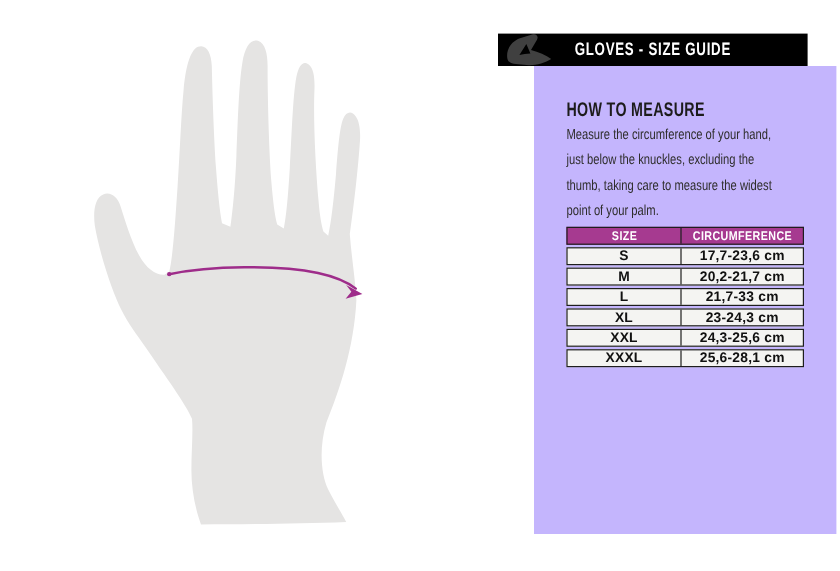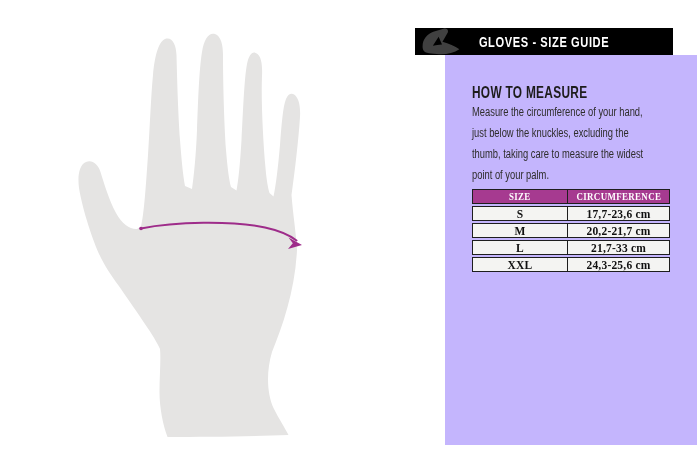--- a/index.html
+++ b/index.html
@@ -19,21 +19,21 @@
   #panel{position:absolute;left:445px;top:55px;width:252px;height:390px;background:#c4b5fd;}
 
   #panel .heading{position:absolute;left:27px;top:28px;font-size:16.5px;font-weight:bold;
                   color:#1d1c1b;letter-spacing:0.4px;transform:scaleX(0.72);
                   transform-origin:left;white-space:nowrap;}
   #panel .bodytext{position:absolute;left:27px;top:47px;color:#2e2d2b;font-size:12px;
                    transform:scaleX(0.78);transform-origin:left;}
   #panel .bodytext div{line-height:21px;white-space:nowrap;}
 
   
-  #size-table{position:absolute;left:27px;top:134px;width:198px;font-family:Liberation Serif, serif;}
+  #size-table{position:absolute;left:27px;top:134px;width:198px;}
   .t-row{display:flex;height:15px;border:1.5px solid #1e1e1e;margin-bottom:2px;
          background:#f4f4f2;box-sizing:border-box;}
   .t-row.head{background:#a63a90;}
   .t-cell{display:flex;align-items:center;justify-content:center;box-sizing:border-box;}
   .t-cell.c1{width:95px;border-right:1.5px solid #1e1e1e;}
   .t-cell.c2{flex:1;}
   .t-row.head .t-cell{color:#ffffff;font-weight:bold;font-size:10.5px;letter-spacing:0.4px;}
   .t-row.head .t-cell span{transform:scaleX(0.85);white-space:nowrap;display:inline-block;}
   .t-row:not(.head) .t-cell{color:#111111;font-weight:bold;font-size:11.5px;letter-spacing:0.2px;}
 </style>
@@ -131,19 +131,27 @@
       </div>
       <div class="t-row">
         <div class="t-cell c1">M</div>
         <div class="t-cell c2">20,2-21,7 cm</div>
       </div>
       <div class="t-row">
         <div class="t-cell c1">L</div>
         <div class="t-cell c2">21,7-33 cm</div>
       </div>
       <div class="t-row">
+        <div class="t-cell c1">XL</div>
+        <div class="t-cell c2">23-24,3 cm</div>
+      </div>
+      <div class="t-row">
         <div class="t-cell c1">XXL</div>
         <div class="t-cell c2">24,3-25,6 cm</div>
+      </div>
+      <div class="t-row">
+        <div class="t-cell c1">XXXL</div>
+        <div class="t-cell c2">25,6-28,1 cm</div>
       </div>
     </div>
   </div>
 
 </div>
 
 </body></html>

